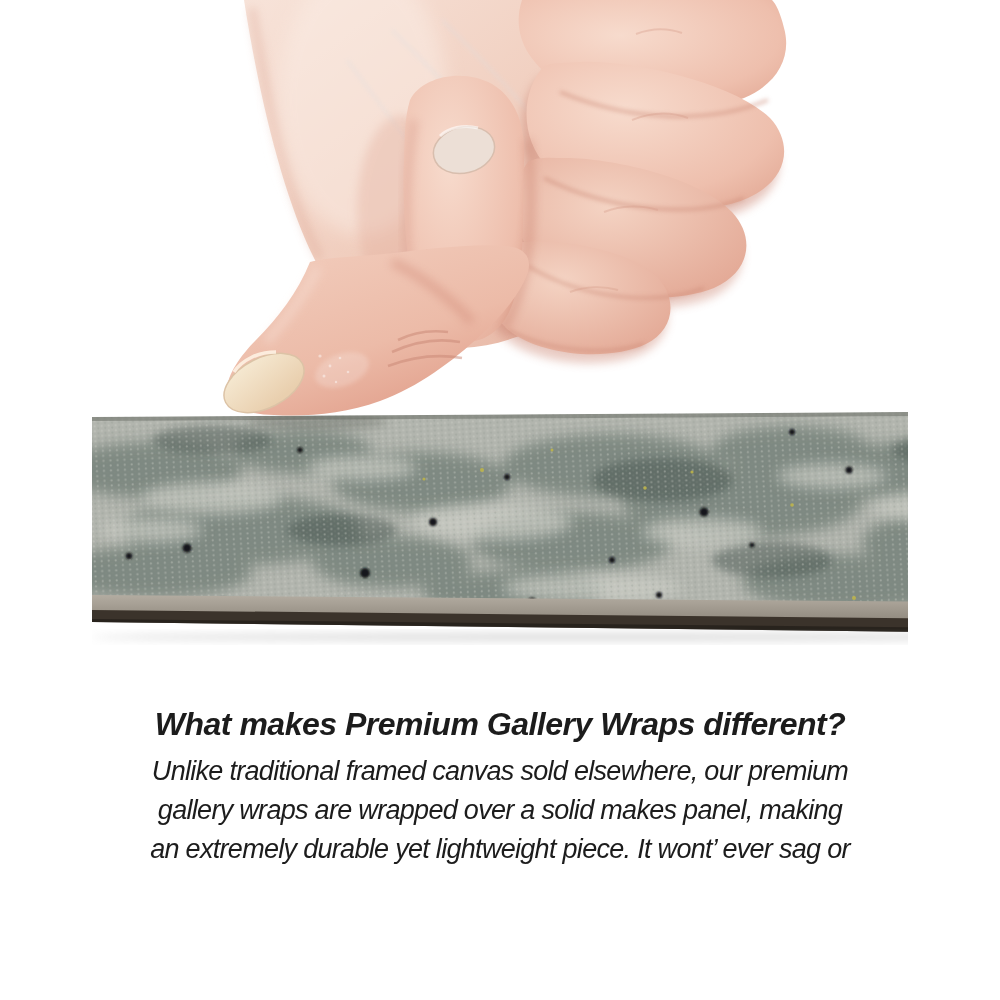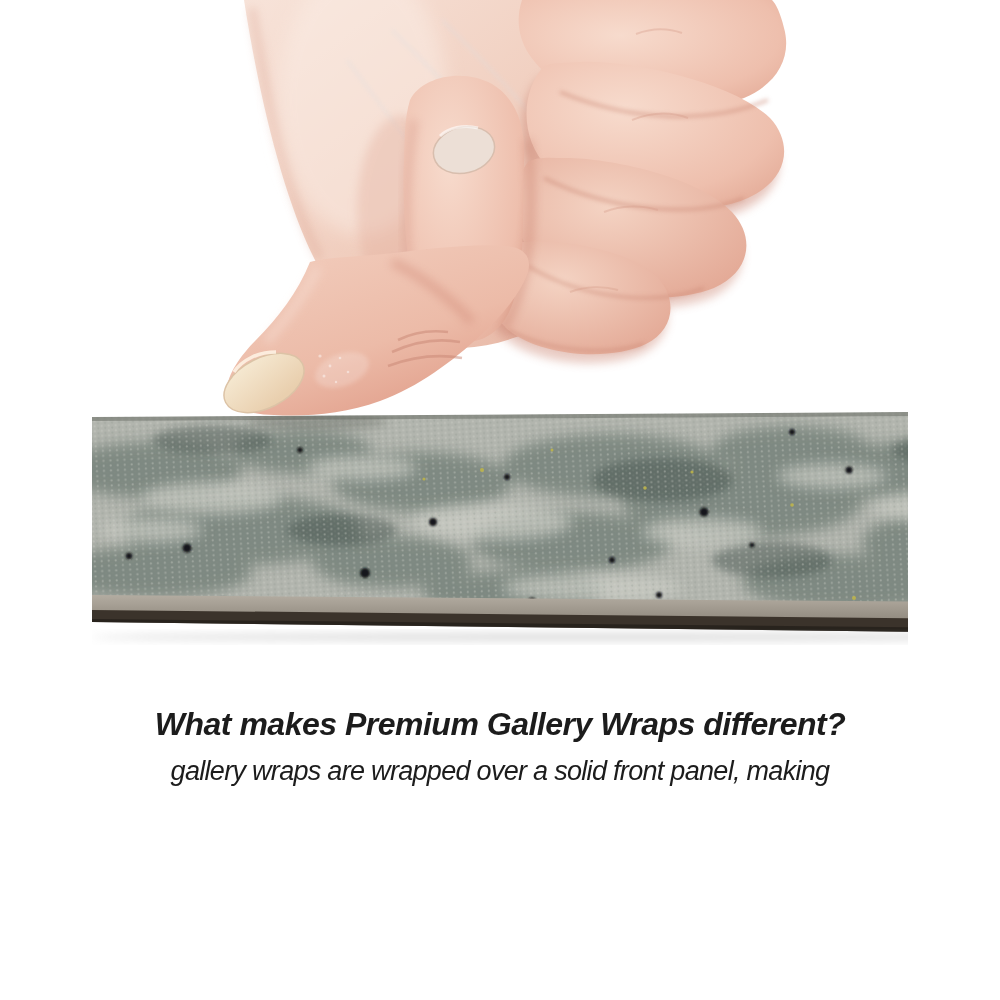--- a/index.html
+++ b/index.html
@@ -261,16 +261,18 @@
           <circle cx="232" cy="376" r="1.5"></circle>
         <circle cx="244" cy="382" r="1.2"></circle>
           <circle cx="256" cy="372" r="1.3"></circle>
       </g>
       <ellipse cx="250" cy="370" rx="28" ry="16" transform="rotate(-20 250 370)" fill="#ffffff" opacity="0.2" filter="url(#hb1)"></ellipse>
     </g>
   </svg>
 
   <section class="copy">
     <h1 class="heading">What makes Premium Gallery Wraps different?</h1>
-    <p class="line">gallery wraps are wrapped over a solid front panel, making</p>
+    <p class="line">Unlike traditional framed canvas sold elsewhere, our premium</p>
+    <p class="line">gallery wraps are wrapped over a solid makes panel, making</p>
+    <p class="line">an extremely durable yet lightweight piece. It wont’ ever sag or</p>
   </section>
 
 </div>
 
 </body></html>

